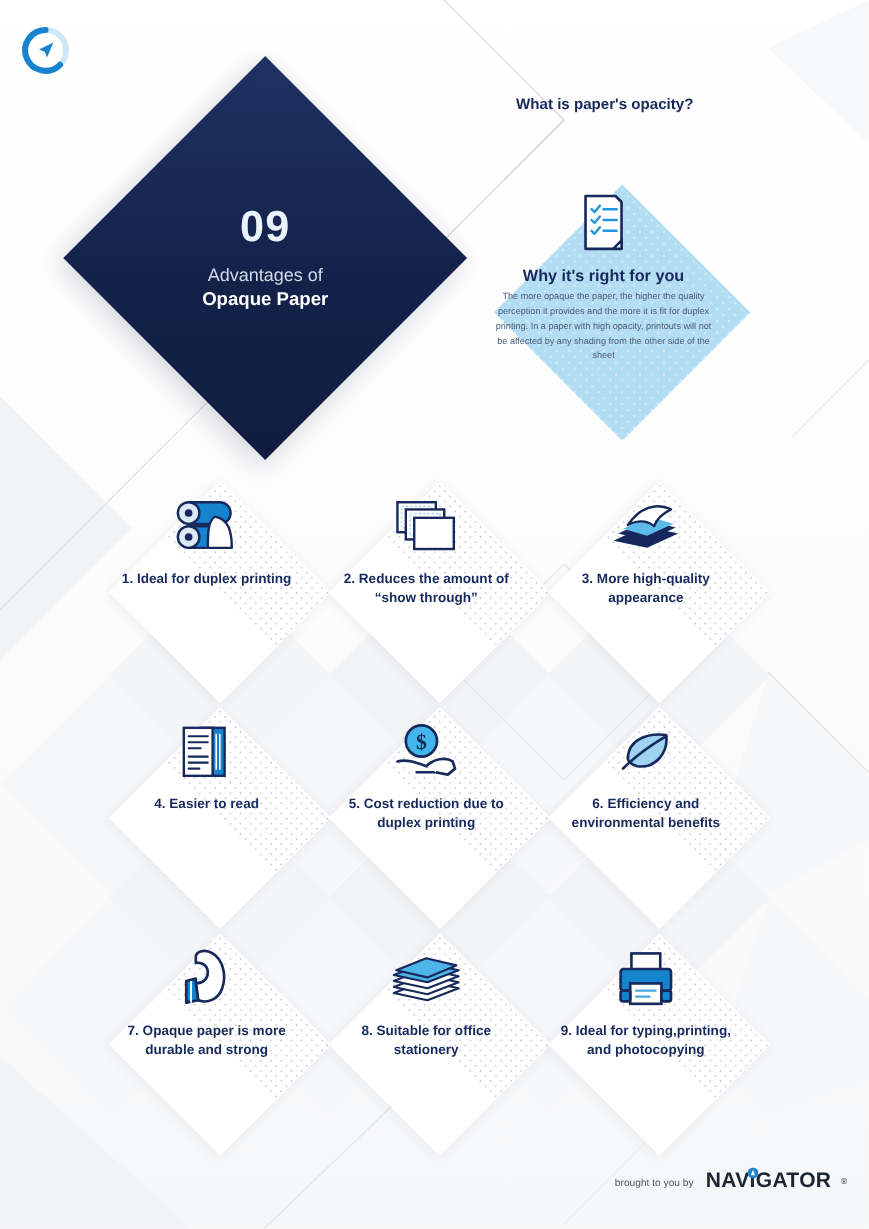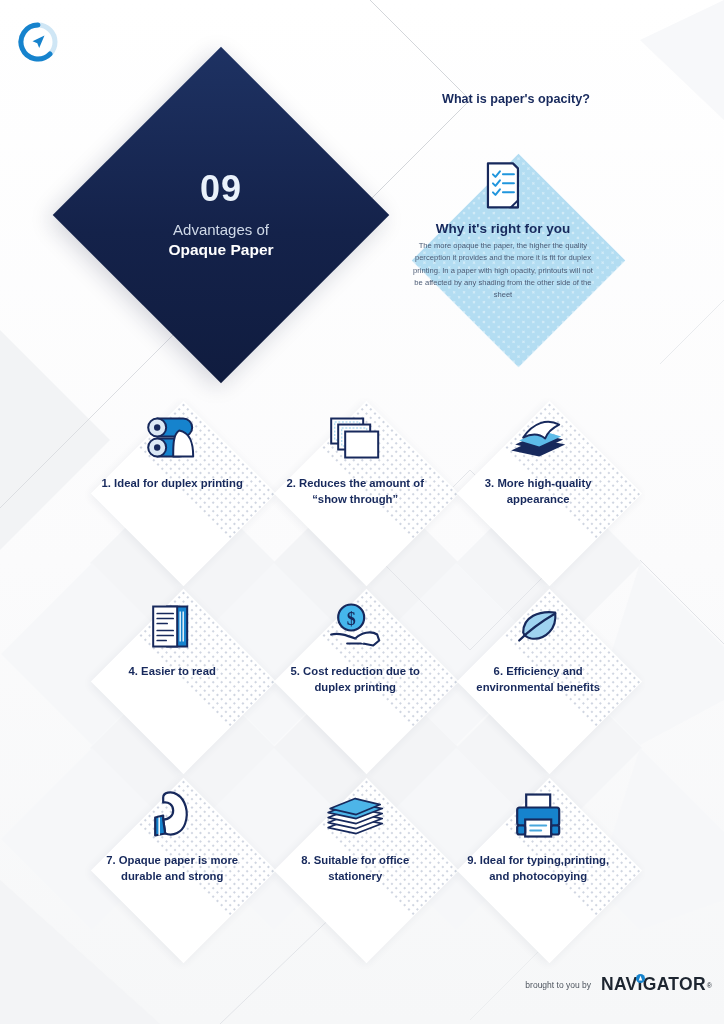--- a/index.html
+++ b/index.html
@@ -56,27 +56,27 @@
        background-image:radial-gradient(rgba(130,145,175,.38) 1px, transparent 1.1px);
        background-size:6px 6px;}
   .adv .inner{width:200px;height:200px;left:-34.5px;top:-18px;}
   .adv-icon{height:58px;display:flex;align-items:center;justify-content:center;margin-top:4px;}
   .adv-label{font-size:11.3px;font-weight:bold;line-height:1.38;text-align:center;
              color:#17295c;width:160px;margin-top:8px;}
   .adv-label .num{}
 
   
   .intro{position:absolute;left:430px;top:80px;width:200px;z-index:6;}
-  .intro h2{margin:12px;font-size:12.6px;font-weight:bold;color:#17295c;}
+  .intro h2{margin:0;font-size:12.6px;font-weight:bold;color:#17295c;}
   .intro p{margin:7px 0 0 0;font-size:7.6px;line-height:1.72;color:#5b6880;}
 
   
-  .footer{position:absolute;right:12px;bottom:30px;display:flex;align-items:center;z-index:6;}
+  .footer{position:absolute;right:18px;bottom:30px;display:flex;align-items:center;z-index:6;}
   .footer .bt{font-size:8.5px;color:#4d545e;margin-right:10px;}
-  .nav-logo{display:flex;align-items:center;}
+  .nav-logo{display:flex;align-items:center;gap:7px;}
   .nav-word{font-size:17.5px;font-weight:bold;letter-spacing:.3px;color:#1d2530;line-height:1;}
   .nav-reg{font-size:7px;color:#1d2530;margin-left:1px;margin-top:1px;}
 </style>
 </head>
 <body>
 
 <div id="page">
 
   <div class="bg">
     <svg width="724" height="1024" viewBox="0 0 724 1024">

